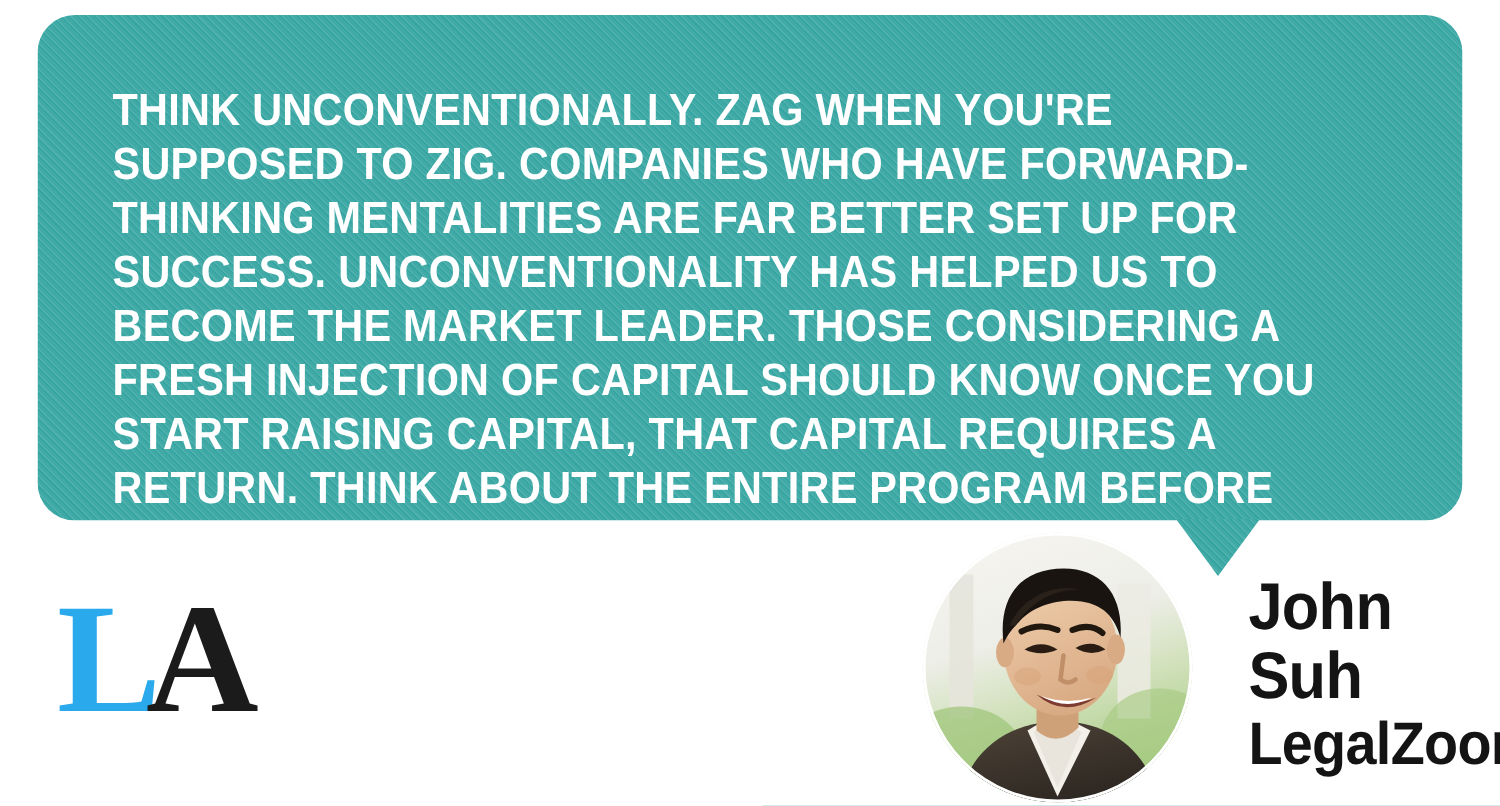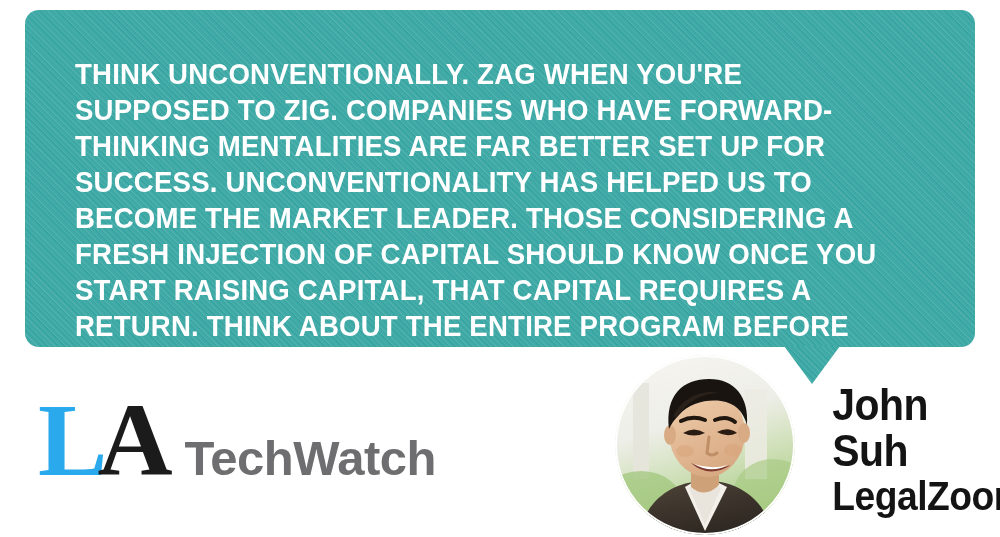--- a/index.html
+++ b/index.html
@@ -16,21 +16,21 @@
     -webkit-font-smoothing: antialiased;
   }
 
   
   #quote-bubble {
     position: absolute;
     left: 25px;
     top: 10px;
     width: 950px;
     height: 337px;
-    border-radius: 14px;
+    border-radius: 25px;
     background-color: #35A5A2;
     background-image: repeating-linear-gradient(
         45deg,
         rgba(255,255,255,0.00) 0px,
         rgba(255,255,255,0.00) 1px,
         rgba(255,255,255,0.13) 1px,
         rgba(255,255,255,0.13) 2px,
         rgba(255,255,255,0.06) 2px,
         rgba(255,255,255,0.06) 4px
       );
@@ -174,21 +174,20 @@
   <div id="quote-text">THINK UNCONVENTIONALLY. ZAG WHEN YOU'RE SUPPOSED TO ZIG. COMPANIES WHO HAVE FORWARD-THINKING MENTALITIES ARE FAR BETTER SET UP FOR SUCCESS.  UNCONVENTIONALITY HAS HELPED US TO BECOME THE MARKET LEADER. THOSE CONSIDERING A FRESH INJECTION OF CAPITAL SHOULD KNOW ONCE YOU START RAISING CAPITAL, THAT CAPITAL REQUIRES A RETURN.  THINK ABOUT THE ENTIRE PROGRAM BEFORE YOU TAKE THE FIRST STEP.</div>
 </div>
 <div id="bubble-tail"></div>
 <div id="bubble-tail-stripes"></div>
 
 <div id="footer">
 
   <div id="la-techwatch-logo">
     <span class="logo-l">L</span>
     <span class="logo-a">A</span>
-    <span class="logo-techwatch">TechWatch</span>
   </div>
 
   <div id="speaker-photo">
     <svg width="180" height="180" viewBox="0 0 180 180">
       <defs>
         <linearGradient id="bgGrad" x1="0" y1="0" x2="0.3" y2="1">
           <stop offset="0%" stop-color="#f7f6f2"></stop>
           <stop offset="45%" stop-color="#eeeee8"></stop>
           <stop offset="72%" stop-color="#cfe0b8"></stop>
           <stop offset="100%" stop-color="#a9cc86"></stop>

